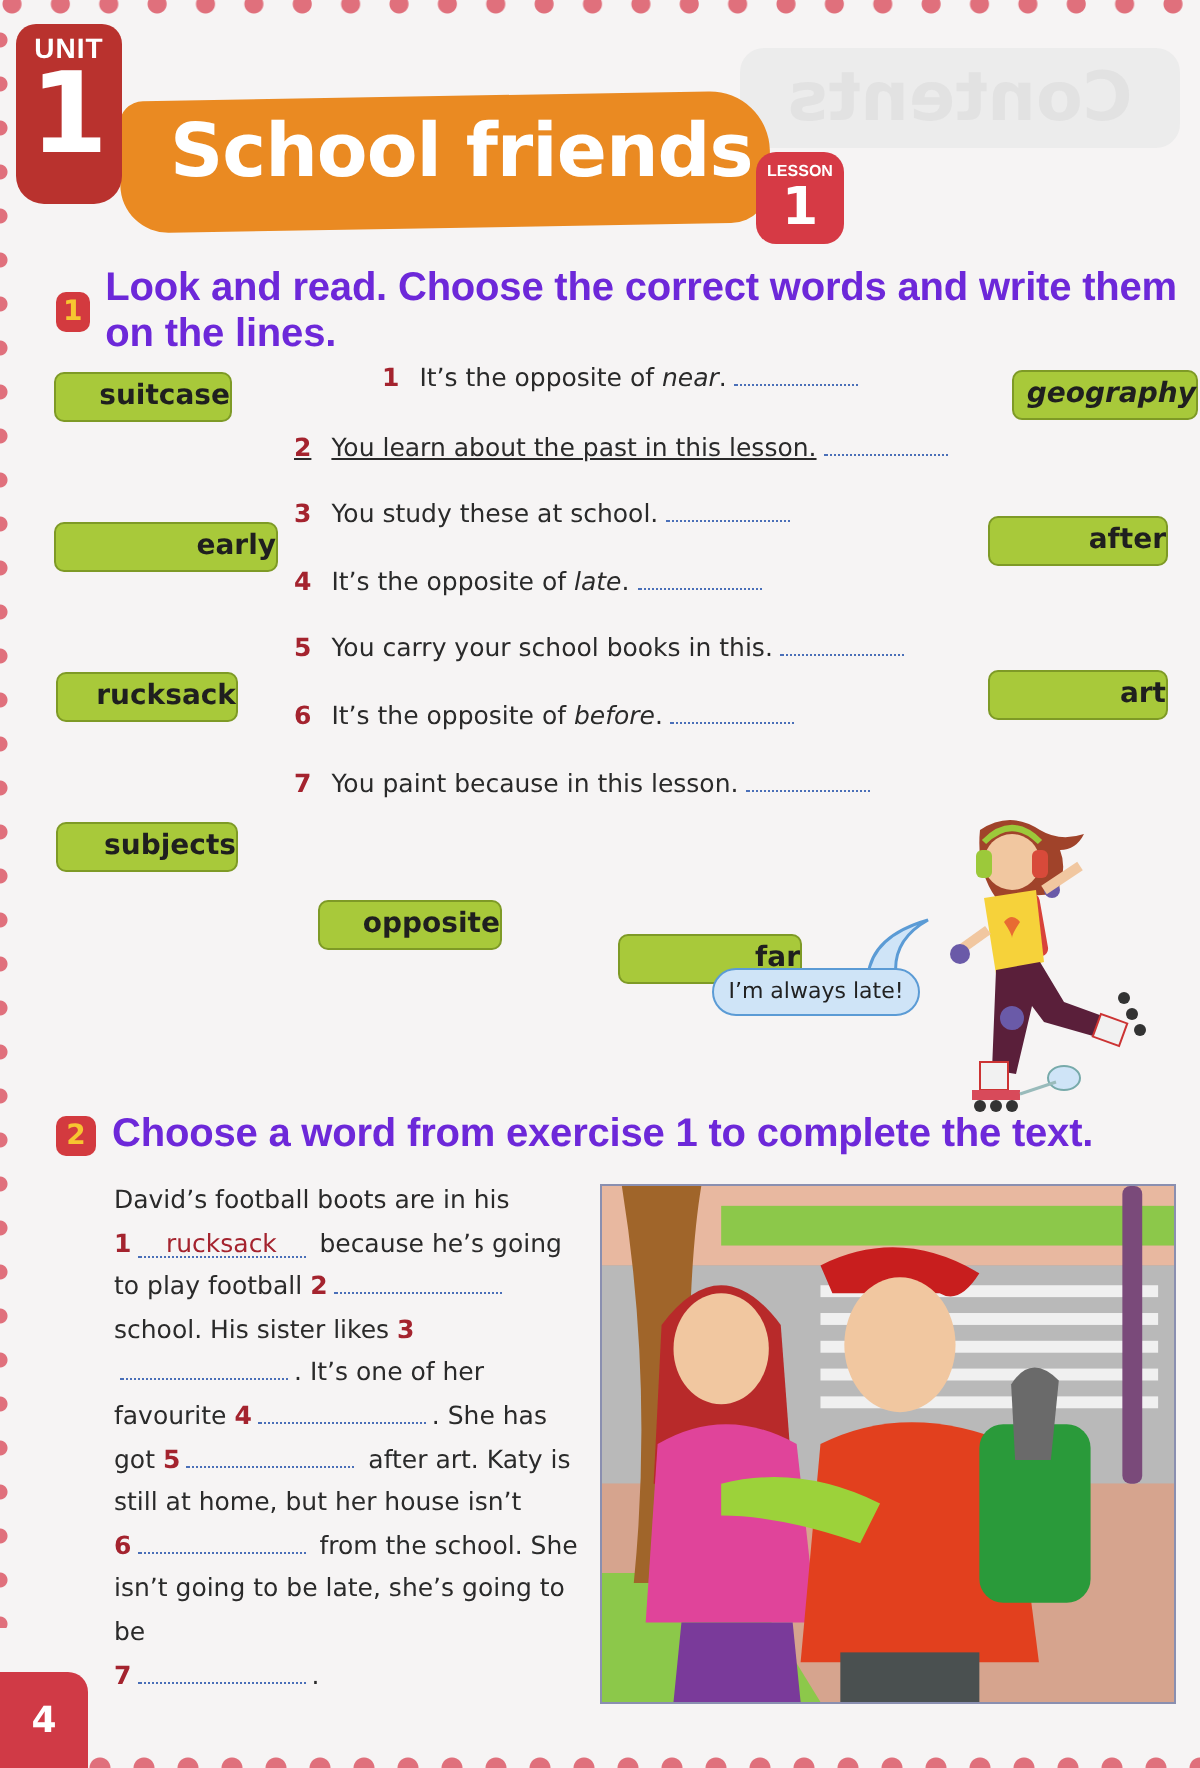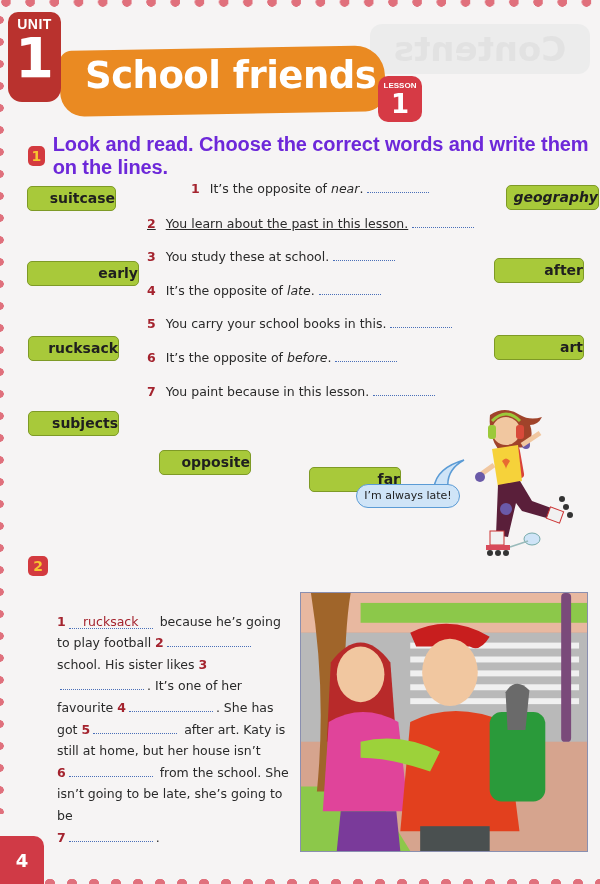--- a/index.html
+++ b/index.html
@@ -204,24 +204,25 @@
   <path d="M60 142 l18 -6" stroke="#9bb" stroke-width="1.5"></path>
 </svg>
 
 <svg class="bubble-tail" viewBox="0 0 36 32">
   <path d="M4 32 q2 -20 30 -28 q-18 10 -16 28z" fill="#cfe4f7" stroke="#5b9bd5" stroke-width="1.5"></path>
 </svg>
 <div class="bubble">I’m always late!</div>
 
 <div class="ex-heading" style="top:556px;">
   <span class="ex-num">2</span>
+  <span class="ex-text">Choose a word from exercise 1 to complete the text.</span>
 </div>
 
 <div class="passage">
-  <br>
+  <span>David’s football boots are in his</span><br>
   <span class="pnum">1</span><span class="gap">rucksack</span> <span>because he’s going to play football</span>
   <span class="pnum">2</span><span class="gap"></span> <span>school. His sister likes</span>
   <span class="pnum">3</span><span class="gap"></span><span>. It’s one of her favourite</span>
   <span class="pnum">4</span><span class="gap"></span><span>. She has got</span>
   <span class="pnum">5</span><span class="gap"></span> <span>after art. Katy is still at home, but her house isn’t</span><br>
   <span class="pnum">6</span><span class="gap"></span> <span>from the school. She isn’t going to be late, she’s going to be</span><br>
   <span class="pnum">7</span><span class="gap"></span><span>.</span>
 </div>
 
 <svg class="scene-illustration" viewBox="0 0 288 260" preserveAspectRatio="none">

